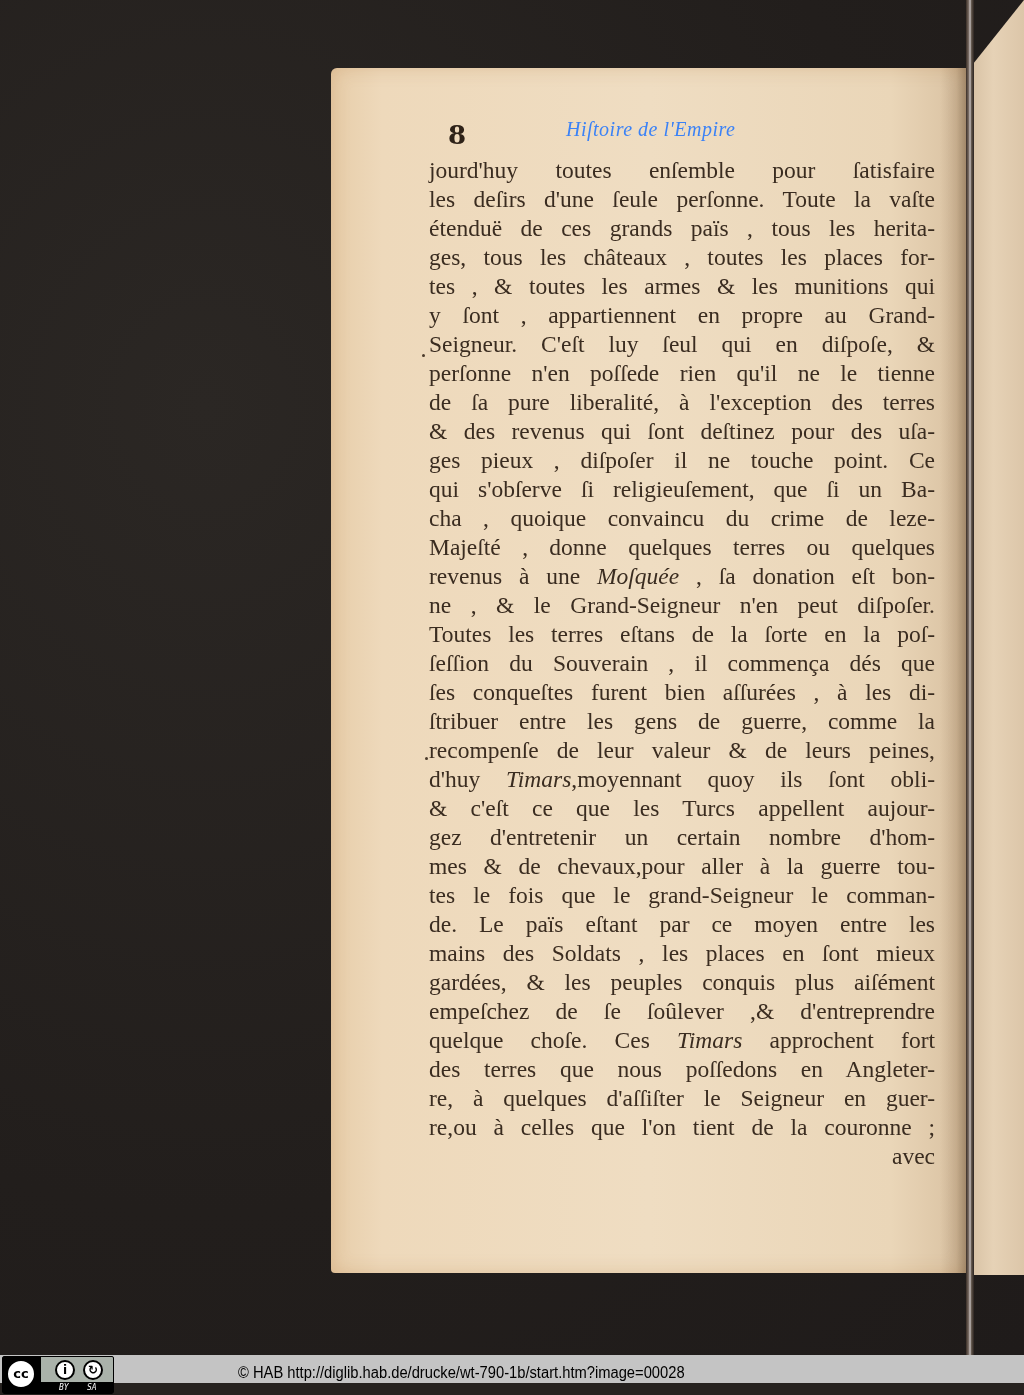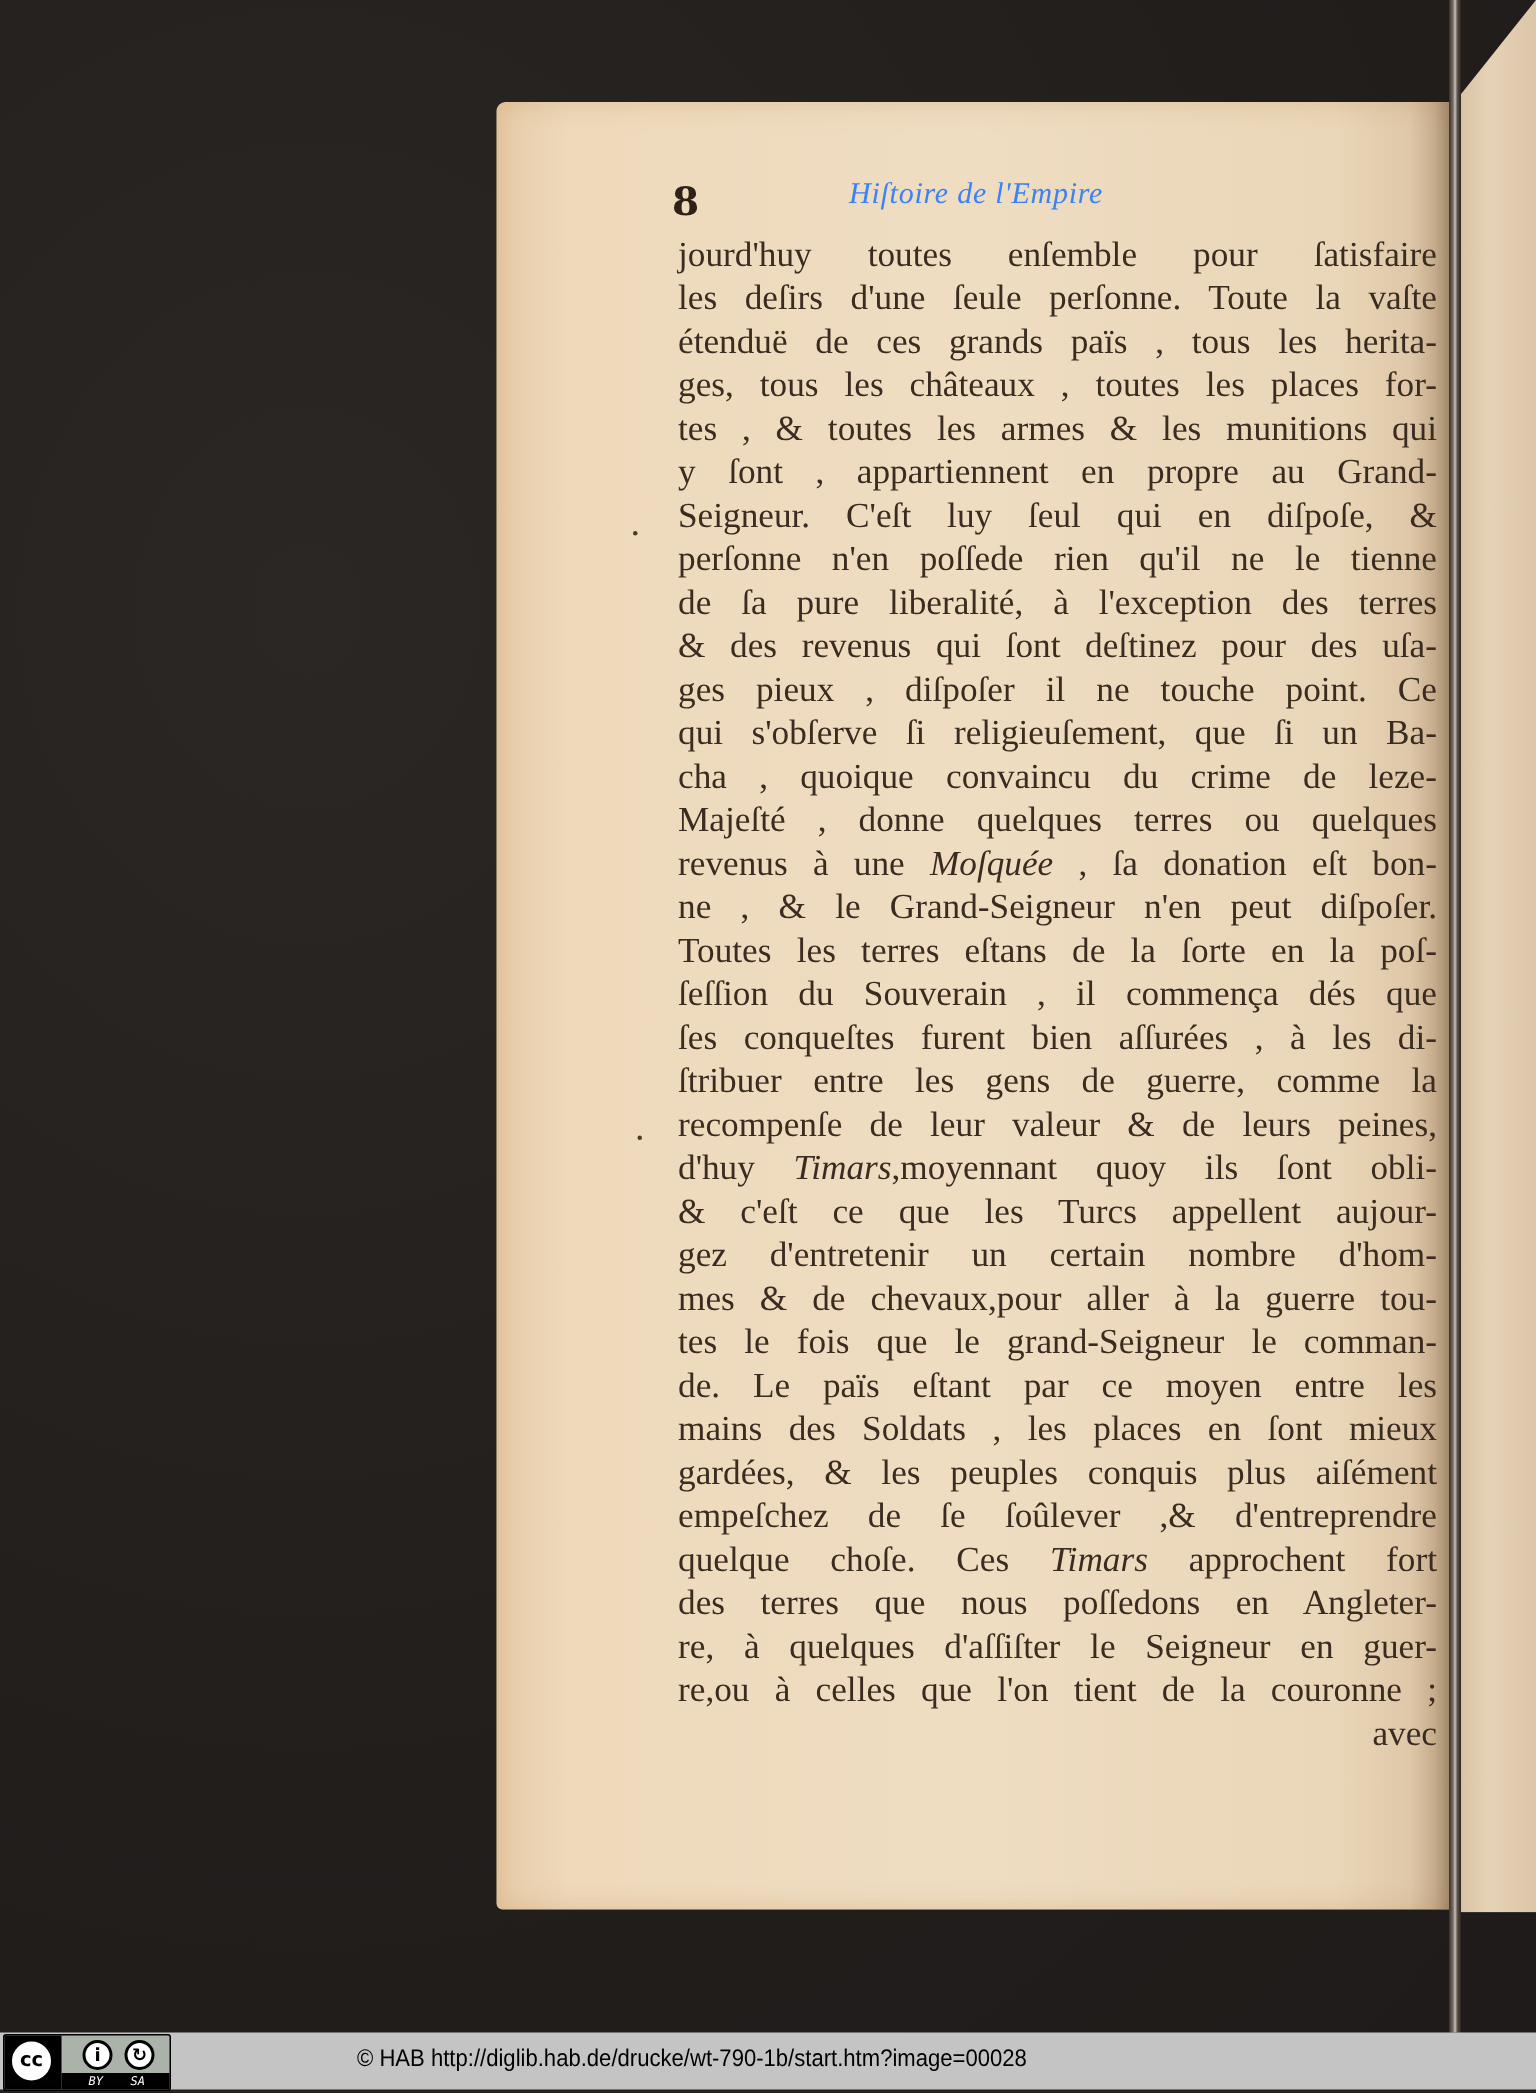--- a/index.html
+++ b/index.html
@@ -37,34 +37,34 @@
   }
   .folio {
     position: absolute; left: 0; top: 2px; font-size: 26px; font-weight: bold; color: #2e2218;
     font-family: "DejaVu Serif", serif;
   }
   .head-title {
     position: absolute; left: 118px; top: 0; font-size: 20px; font-style: italic; color: #3b82f6;
     font-family: "Liberation Serif", serif; letter-spacing: 0.5px;
   }
   .text-block {
-    position: absolute; left: 452px; top: 156px; width: 506px;
+    position: absolute; left: 429px; top: 156px; width: 506px;
   }
   .line {
     display: block; height: 29px; line-height: 29px; font-size: 23.5px; color: #3a2c20;
     font-family: "Liberation Serif", serif; white-space: nowrap;
     text-align: justify; text-align-last: justify;
   }
   .line.right { text-align: center; text-align-last: right; }
   .line i { font-style: italic; }
   .margin-dot {
     position: absolute; width: 3px; height: 3px; border-radius: 50%; background: #4a3a2a;
   }
   .footer {
-    position: absolute; left: 0; top: 1355px; width: 1024px; height: 38px;
+    position: absolute; left: 0; top: 1355px; width: 1024px; height: 28px;
     background: #c4c4c4;
   }
   .cc-badge {
     position: absolute; left: 2px; top: 1px; width: 112px; height: 38px;
     background: #aab2aa; border: 1px solid #000; box-sizing: border-box;
     border-radius: 2px;
   }
   .cc-left {
     position: absolute; left: 0; top: 0; width: 38px; height: 36px; background: #000;
   }

